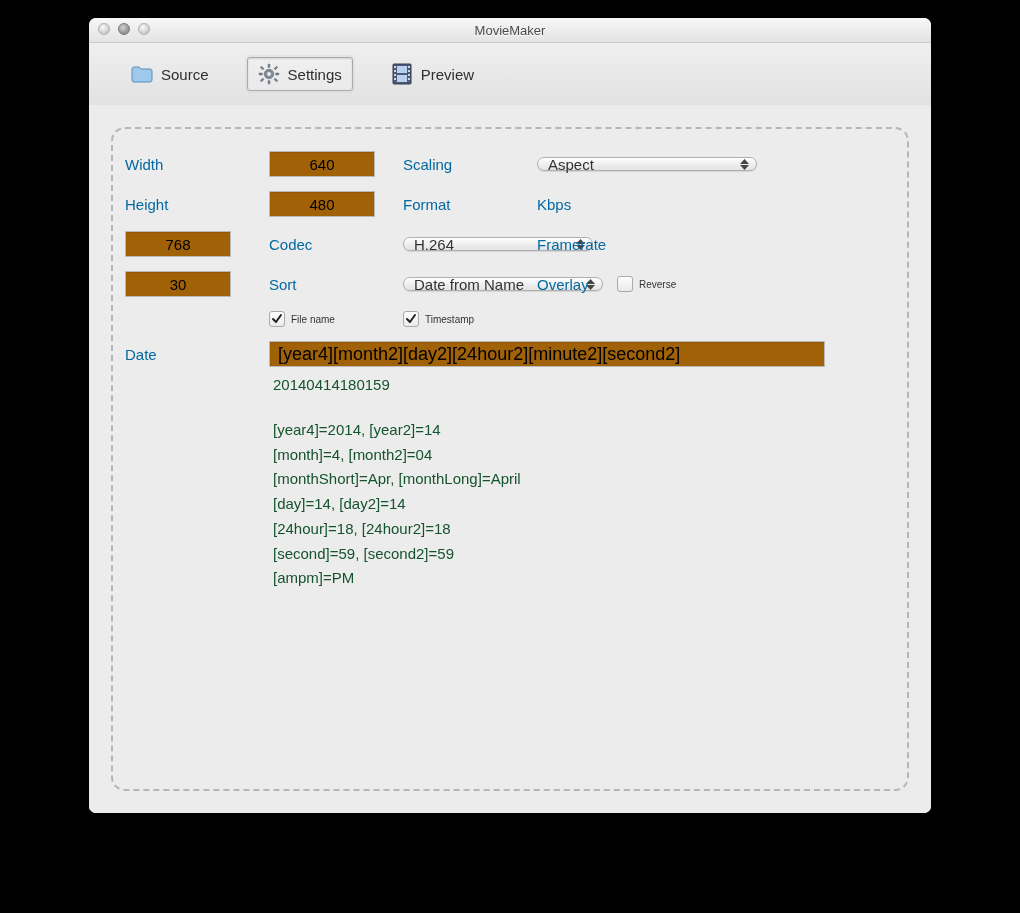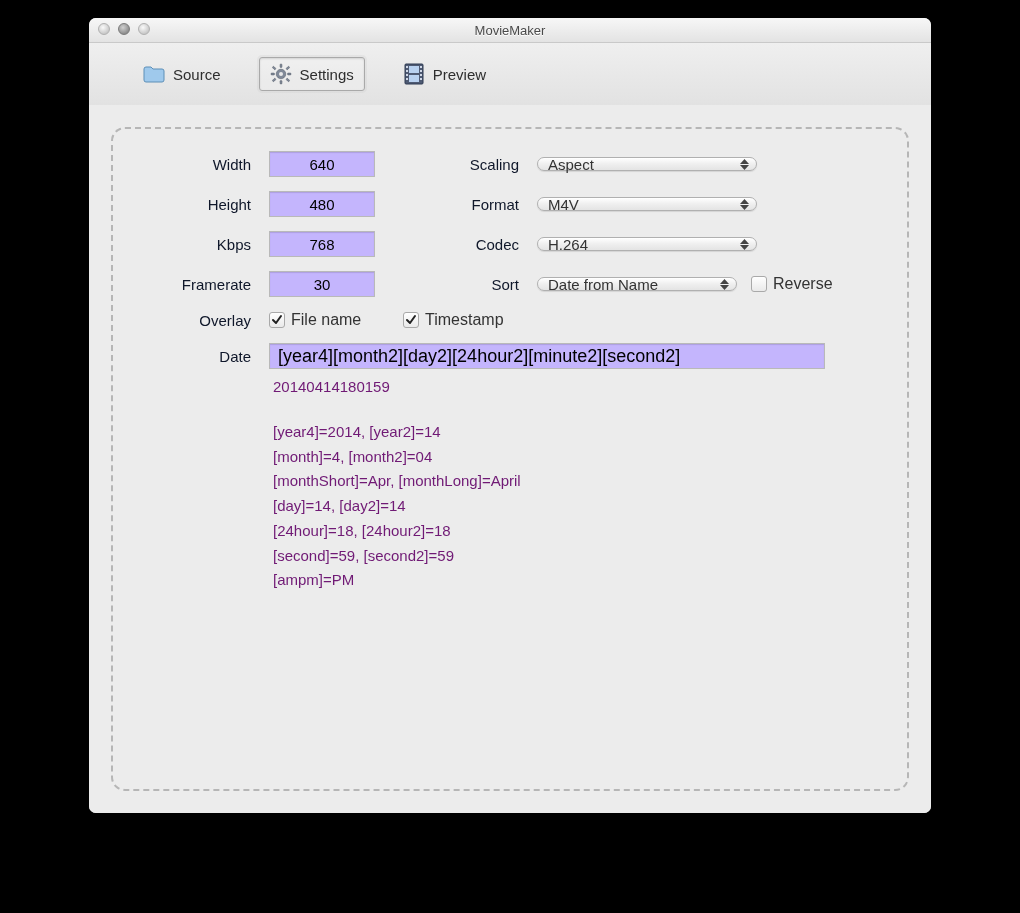--- a/index.html
+++ b/index.html
@@ -61,21 +61,21 @@
     text-shadow: 0 1px 0 #fff;
     font-weight: 500;
   }
   
   .toolbar {
     height: 62px;
     background: linear-gradient(#efefef, #e2e2e2);
     border-bottom: 1px solid #bdbdbd;
     display: flex;
     align-items: center;
-    padding-left: 44px;
+    padding-left: 32px;
     gap: 28px;
   }
   .tbutton {
     display: flex;
     align-items: center;
     gap: 8px;
     padding: 6px 10px;
     cursor: default;
     color: #2e2e2e;
     font-size: 15px;
@@ -106,30 +106,30 @@
     padding: 22px 28px 22px 12px;
   }
   .grid {
     display: grid;
     grid-template-columns: 130px 120px 120px 220px;
     column-gap: 14px;
     row-gap: 14px;
     align-items: center;
   }
   .lbl {
-    text-align: right;
-    color: #0f172a;
+    text-align: left;
+    color: #0369a1;
     font-size: 15px;
     padding-right: 4px;
   }
   input.text {
     width: 96px;
     height: 24px;
     border: 1px solid #b9b9b9;
-    background: #c4b5fd;
+    background: #a16207;
     text-align: center;
     font-size: 15px;
     padding: 0 4px;
     box-shadow: inset 0 1px 1px rgba(0,0,0,.12);
     font-family: inherit;
   }
   input.wide {
     width: 538px;
     text-align: left;
     padding: 0 8px;
@@ -156,21 +156,21 @@
     flex-direction: column;
     align-items: center;
     gap: 1px;
   }
   .arrows svg { display:block; }
 
   .checkwrap {
     display: flex;
     align-items: center;
     gap: 6px;
-    font-size: 16px;
+    font-size: 10px;
   }
   .checkbox {
     width: 16px; height: 16px;
     border: 1px solid #a9a9a9;
     border-radius: 3px;
     background: linear-gradient(#ffffff, #eaeaea);
     display: flex;
     align-items: center;
     justify-content: center;
     box-sizing: border-box;
@@ -180,21 +180,21 @@
   .row-sort-extra {
     display: flex;
     align-items: center;
     gap: 14px;
   }
 
   .info {
     margin-top: 6px;
     padding-left: 148px;
     font-size: 15px;
-    color: #701a75;
+    color: #14532d;
     line-height: 1.65;
   }
   .info-example {
     margin-bottom: 20px;
   }
   .info div { white-space: pre; }
 </style>
 </head>
 <body>
 
@@ -281,31 +281,20 @@
                 </svg>
               <svg width="9" height="5">
                   <polygon points="0,0 9,0 4.5,5" fill="#444"></polygon>
                 </svg>
             </span>
           </div>
 
           <div class="lbl">Height</div>
           <input class="text" value="480" style="">
           <div class="lbl">Format</div>
-          <div class="select">
-            <span>M4V</span>
-            <span class="arrows">
-              <svg width="9" height="5">
-                  <polygon points="4.5,0 9,5 0,5" fill="#444"></polygon>
-                </svg>
-              <svg width="9" height="5">
-                  <polygon points="0,0 9,0 4.5,5" fill="#444"></polygon>
-                </svg>
-            </span>
-          </div>
 
           <div class="lbl">Kbps</div>
           <input class="text" value="768" style="">
           <div class="lbl">Codec</div>
           <div class="select">
             <span>H.264</span>
             <span class="arrows">
               <svg width="9" height="5">
                   <polygon points="4.5,0 9,5 0,5" fill="#444"></polygon>
                 </svg>

